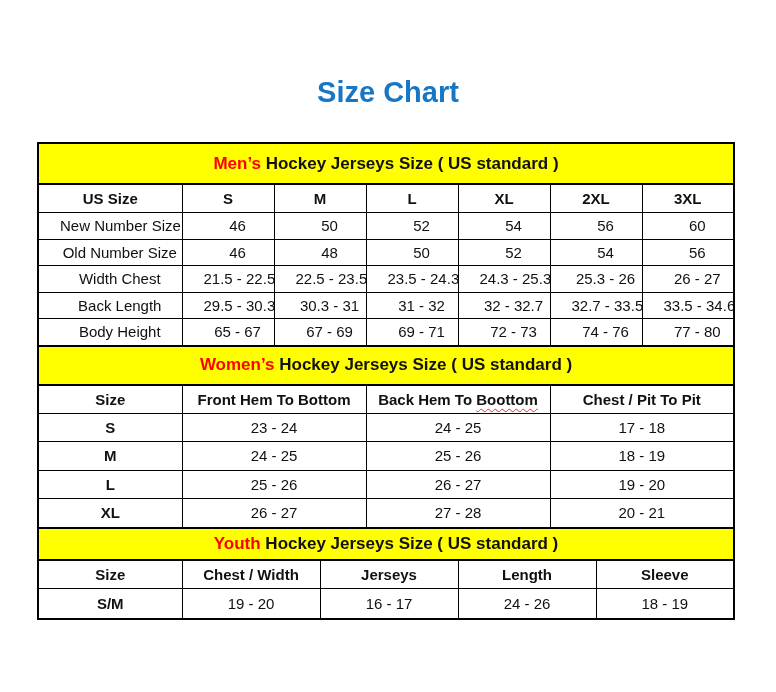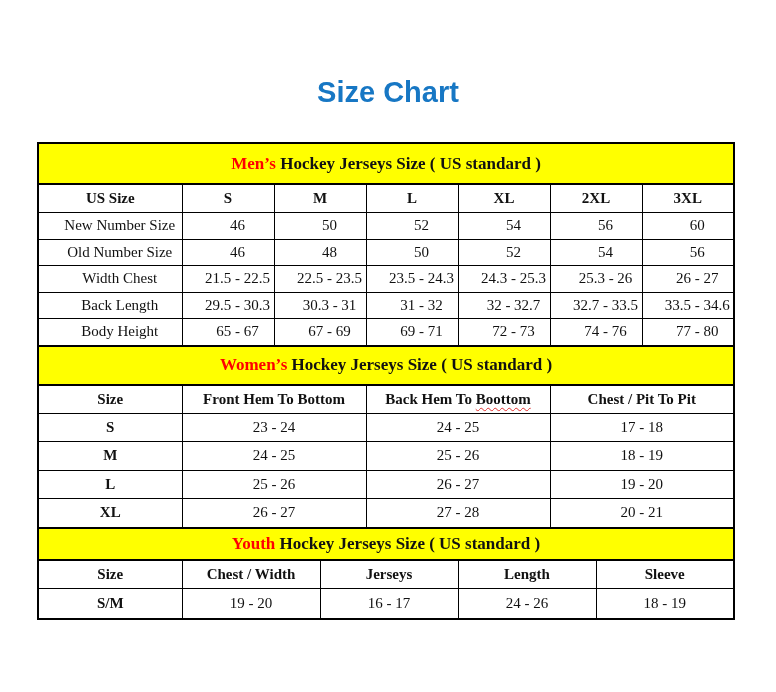--- a/index.html
+++ b/index.html
@@ -26,21 +26,20 @@
     font-weight: bold;
     color: #1777c4;
     letter-spacing: 0px;
   }
   table.tbl {
     table-layout: fixed;
     border-collapse: collapse;
     width: 696px;
     margin-left: 37px;
     background: #ffffff;
-    font-family: Liberation Serif, serif;
   }
   table.tbl + table.tbl {
     margin-top: -2px;
   }
   table.tbl, table.tbl td {
     border: 1px solid #000000;
   }
   table.tbl {
     border-width: 2px;
   }

